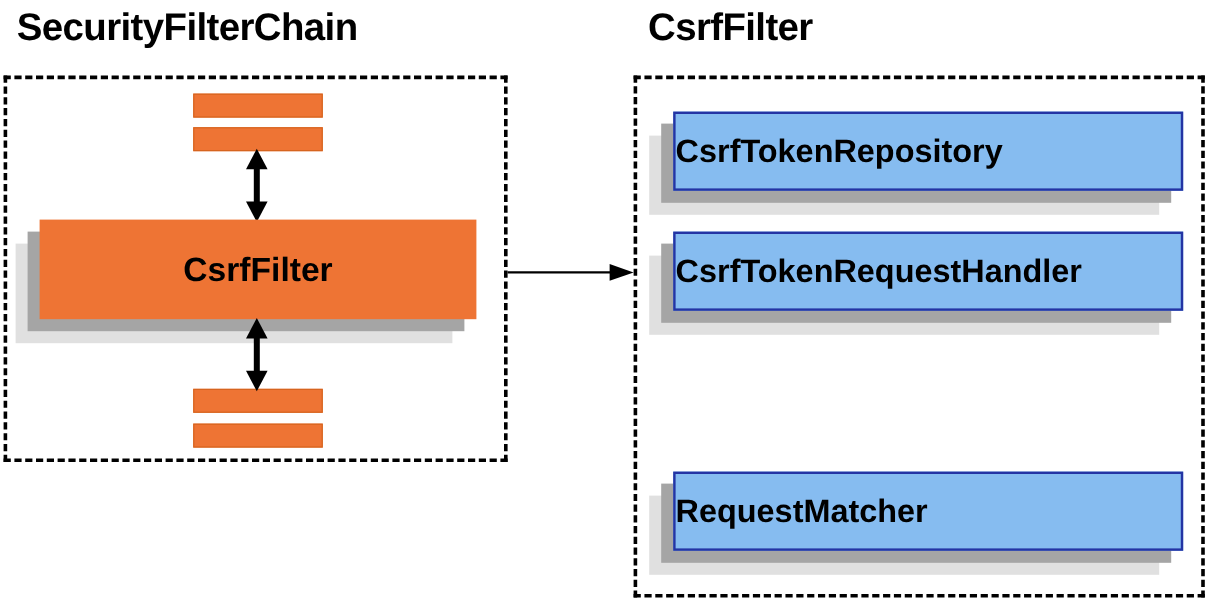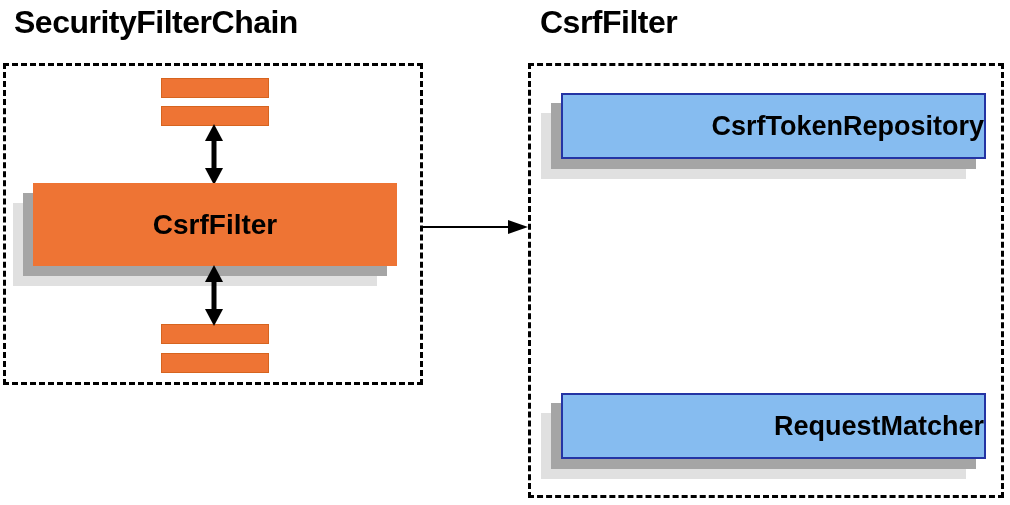--- a/index.html
+++ b/index.html
@@ -47,21 +47,21 @@
     display:flex;align-items:center;justify-content:center;
     font-size:28px;font-weight:bold;color:#000;
   }
   .component-box{
     position:absolute;
     left:561px;width:425px;height:66px;
     background:var(--blue-fill,#86BCF0);
     border:2px solid var(--blue-border,#2434A4);
     box-sizing:border-box;
     box-shadow:-10px 10px 0 var(--shadow-mid,#A5A5A5), -20px 20px 0 var(--shadow-light,#E0E0E0);
-    display:flex;align-items:center;justify-content:flex-end;
+    display:flex;align-items:center;justify-content:flex-start;
     font-size:27px;font-weight:bold;color:#000;
     white-space:nowrap;
   }
   .comp-1{top:93px;}
   .comp-2{top:193px;}
   .comp-3{top:294px;}
   .comp-4{top:393px;}
   svg.arrow{position:absolute;overflow:visible;}
   svg.arrow line{stroke:var(--line,#000);}
   svg.arrow polygon{fill:var(--line,#000);}
@@ -100,17 +100,20 @@
   <svg class="arrow" style="left:423px;top:217px;" width="105" height="20">
     <line x1="0" y1="10" x2="88" y2="10" stroke-width="2"></line>
     <polygon points="105,10 85,3 85,17"></polygon>
   </svg>
 
   <div class="dashed-panel panel-right"></div>
 
   <div class="component-box comp-1">
     <span>CsrfTokenRepository</span>
   </div>
+  <div class="component-box comp-2">
+    <span>CsrfTokenRequestHandler</span>
+  </div>
   <div class="component-box comp-4">
     <span>RequestMatcher</span>
   </div>
 
 </div>
 
 </body></html>

